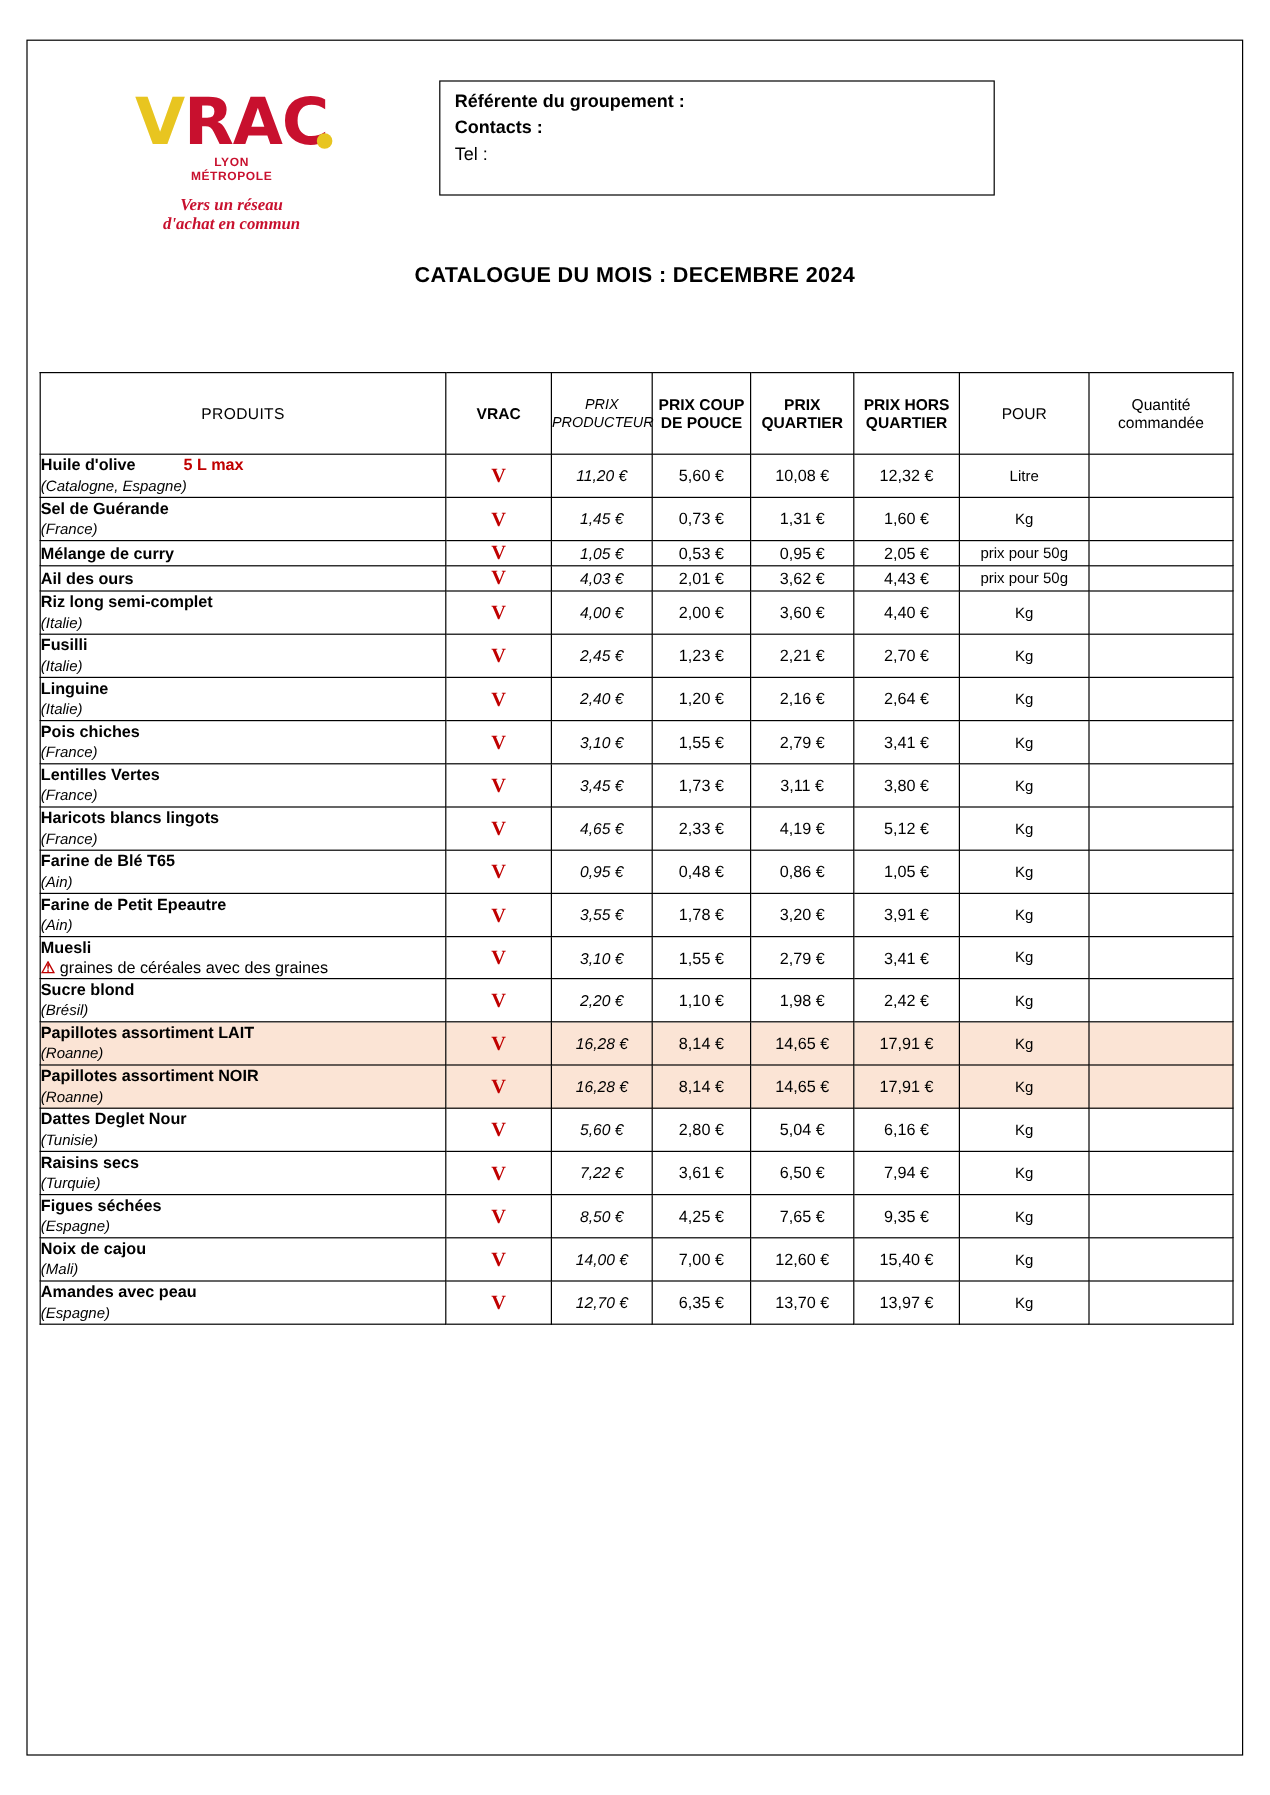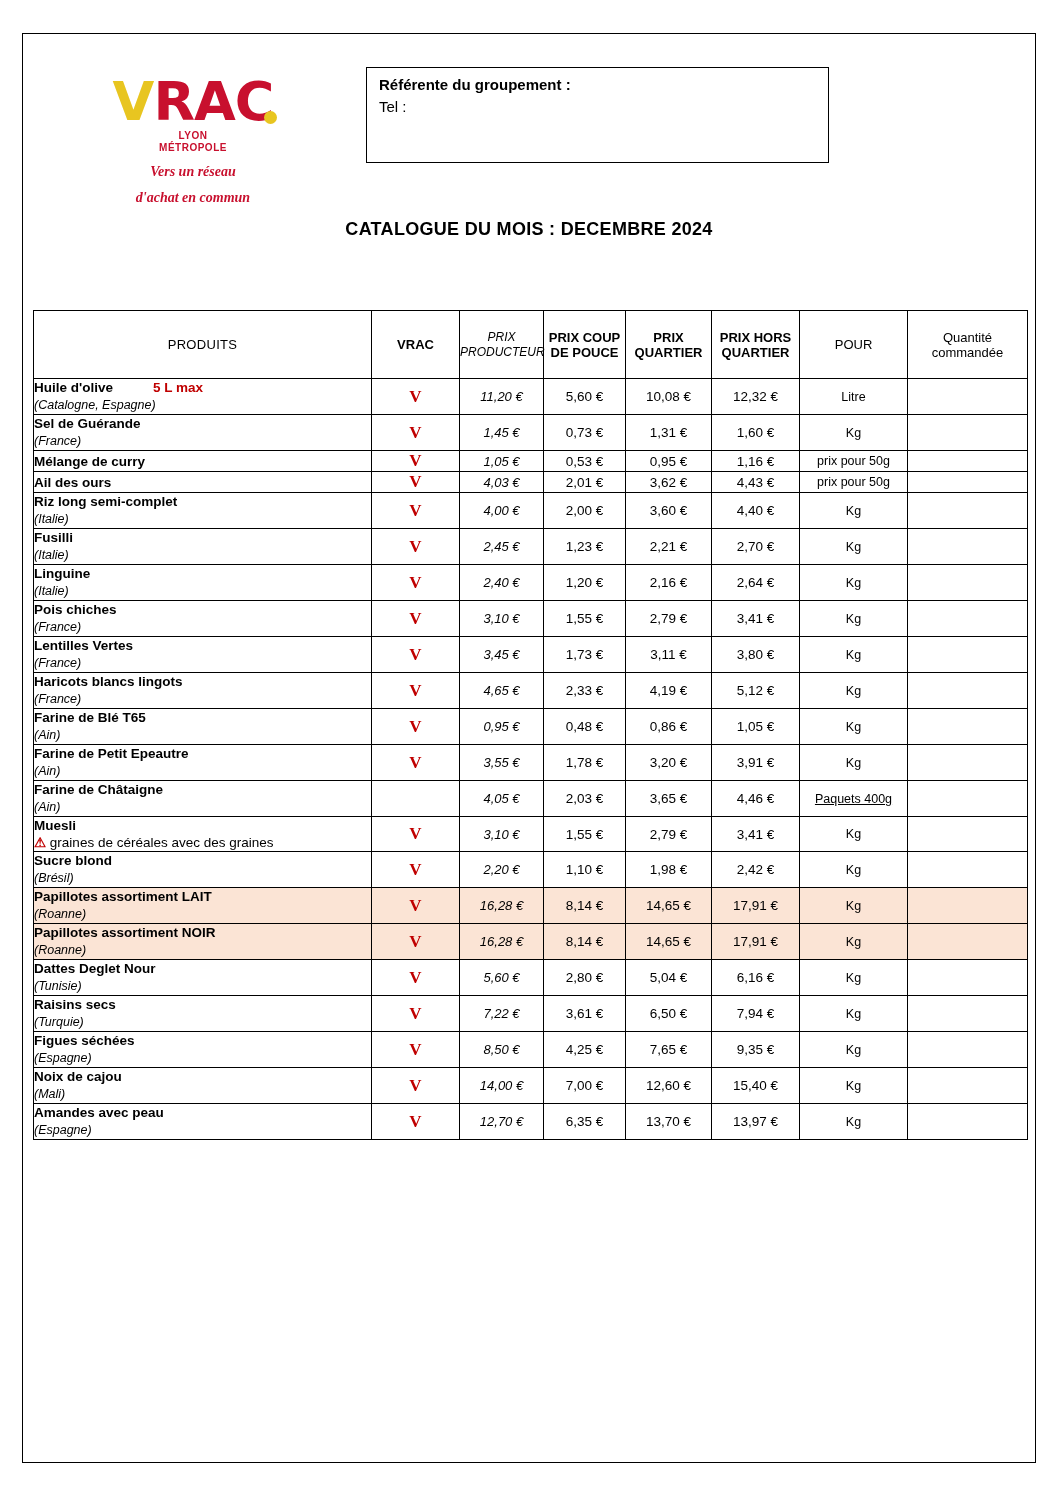--- a/index.html
+++ b/index.html
@@ -167,25 +167,26 @@
 
 <div class="page">
 
   <div class="header">
 
     <div class="logo">
       <div class="logo-word"><span class="logo-v">V</span><span class="logo-r">R</span><span class="logo-a">A</span><span class="logo-c">C</span><span class="logo-dot"></span></div>
       <div class="logo-sub1">LYON</div>
       <div class="logo-sub1">MÉTROPOLE</div>
       <div class="logo-sub2">Vers un réseau</div>
-      <div class="logo-sub2" style="margin-top:10px">d'achat en commun</div>
+      <div class="logo-sub2" style="margin-top:0">d'achat en commun</div>
     </div>
 
     <div class="contact-box">
       <div class="bold">Référente du groupement :</div>
+      <div class="bold">Contacts :</div>
       <div>Tel :</div>
     </div>
 
     <div class="catalogue-title">CATALOGUE DU MOIS : DECEMBRE 2024</div>
   </div>
 
   <table class="catalog">
     <colgroup>
       <col style="width:338px">
         <col style="width:88px">
@@ -228,21 +229,21 @@
           <td class="c-price2">1,60 €</td>
           <td class="c-pour">Kg</td>
           <td class="c-qte"></td>
         </tr>
         <tr>
           <td class="c-prod"><span class="prod-name">Mélange de curry</span></td>
           <td class="c-vrac">V</td>
           <td class="c-price">1,05 €</td>
           <td class="c-price2">0,53 €</td>
           <td class="c-price2">0,95 €</td>
-          <td class="c-price2">1,16 €</td>
+          <td class="c-price2">2,05 €</td>
           <td class="c-pour">prix pour 50g</td>
           <td class="c-qte"></td>
         </tr>
         <tr>
           <td class="c-prod"><span class="prod-name">Ail des ours</span></td>
           <td class="c-vrac">V</td>
           <td class="c-price">4,03 €</td>
           <td class="c-price2">2,01 €</td>
           <td class="c-price2">3,62 €</td>
           <td class="c-price2">4,43 €</td>
@@ -323,30 +324,20 @@
           <td class="c-prod"><span class="prod-name">Farine de Petit Epeautre</span><br><span class="prod-origin">(Ain)</span></td>
           <td class="c-vrac">V</td>
           <td class="c-price">3,55 €</td>
           <td class="c-price2">1,78 €</td>
           <td class="c-price2">3,20 €</td>
           <td class="c-price2">3,91 €</td>
           <td class="c-pour">Kg</td>
           <td class="c-qte"></td>
         </tr>
         <tr>
-          <td class="c-prod"><span class="prod-name">Farine de Châtaigne</span><br><span class="prod-origin">(Ain)</span></td>
-          <td class="c-vrac"></td>
-          <td class="c-price">4,05 €</td>
-          <td class="c-price2">2,03 €</td>
-          <td class="c-price2">3,65 €</td>
-          <td class="c-price2">4,46 €</td>
-          <td class="c-pour"><span class="u">Paquets 400g</span></td>
-          <td class="c-qte"></td>
-        </tr>
-        <tr>
           <td class="c-prod"><span class="prod-name">Muesli</span><br><span class="warn">⚠</span><span class="prod-note"> graines de céréales avec des graines</span></td>
           <td class="c-vrac">V</td>
           <td class="c-price">3,10 €</td>
           <td class="c-price2">1,55 €</td>
           <td class="c-price2">2,79 €</td>
           <td class="c-price2">3,41 €</td>
           <td class="c-pour">Kg</td>
           <td class="c-qte"></td>
         </tr>
         <tr>

